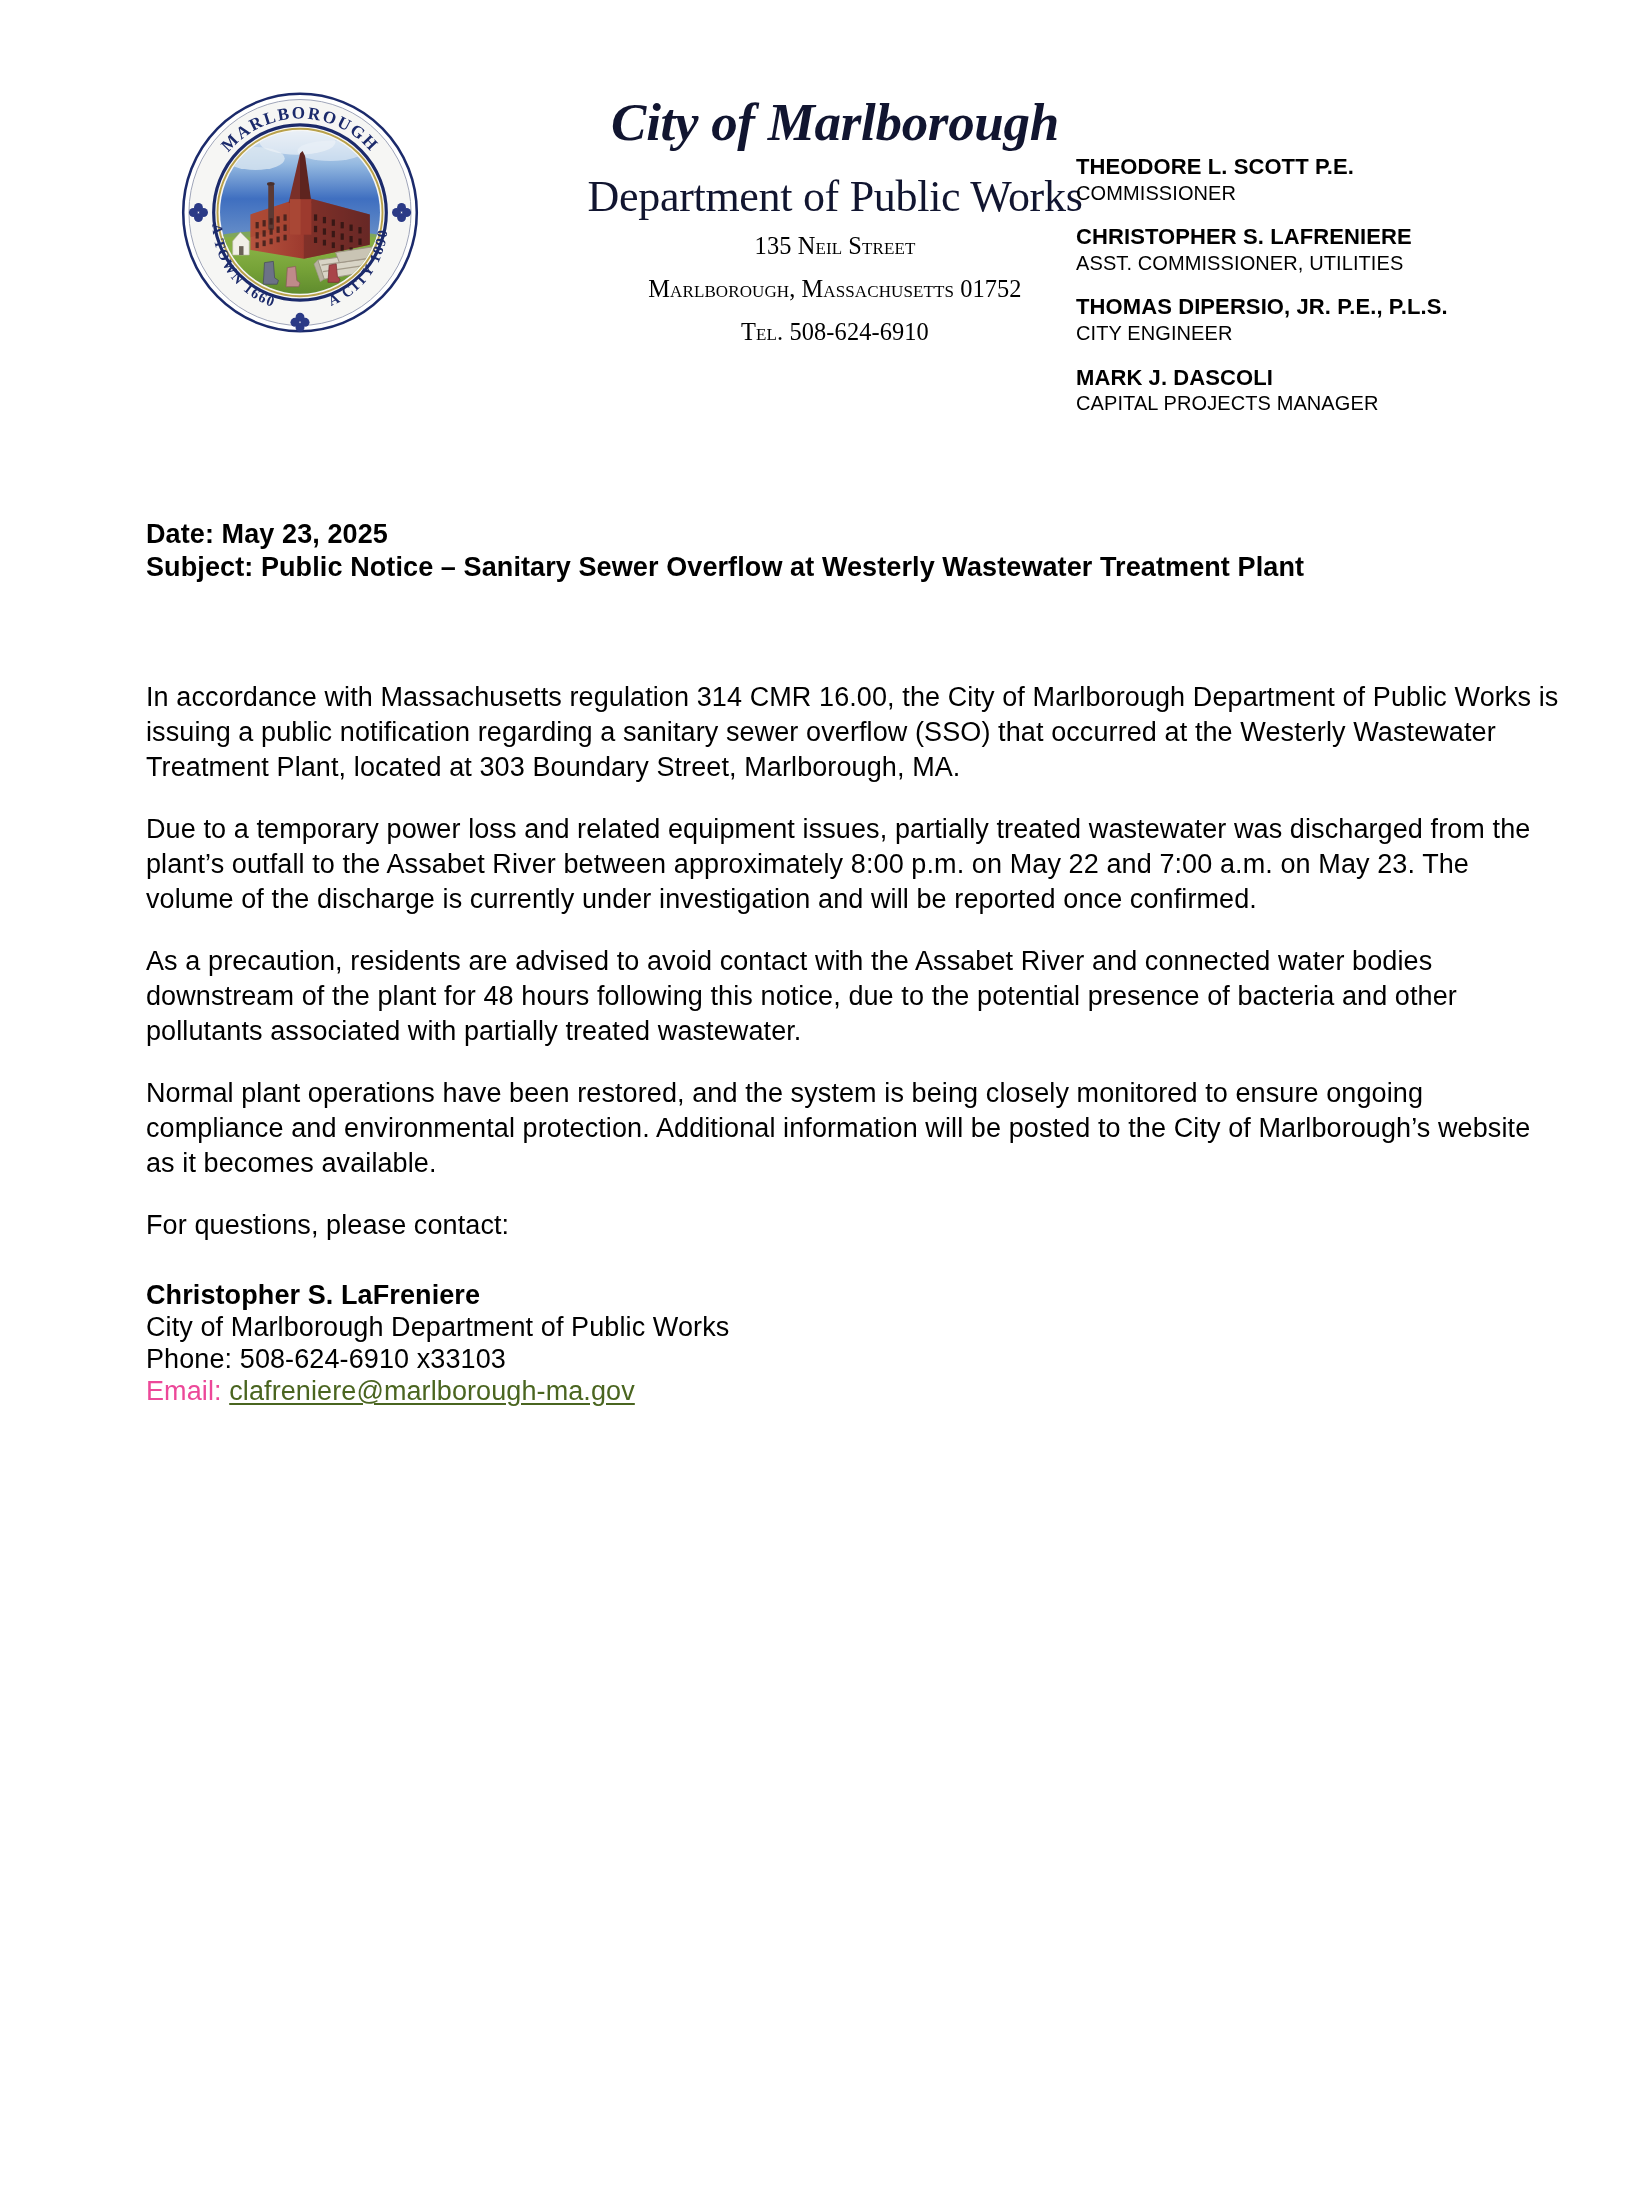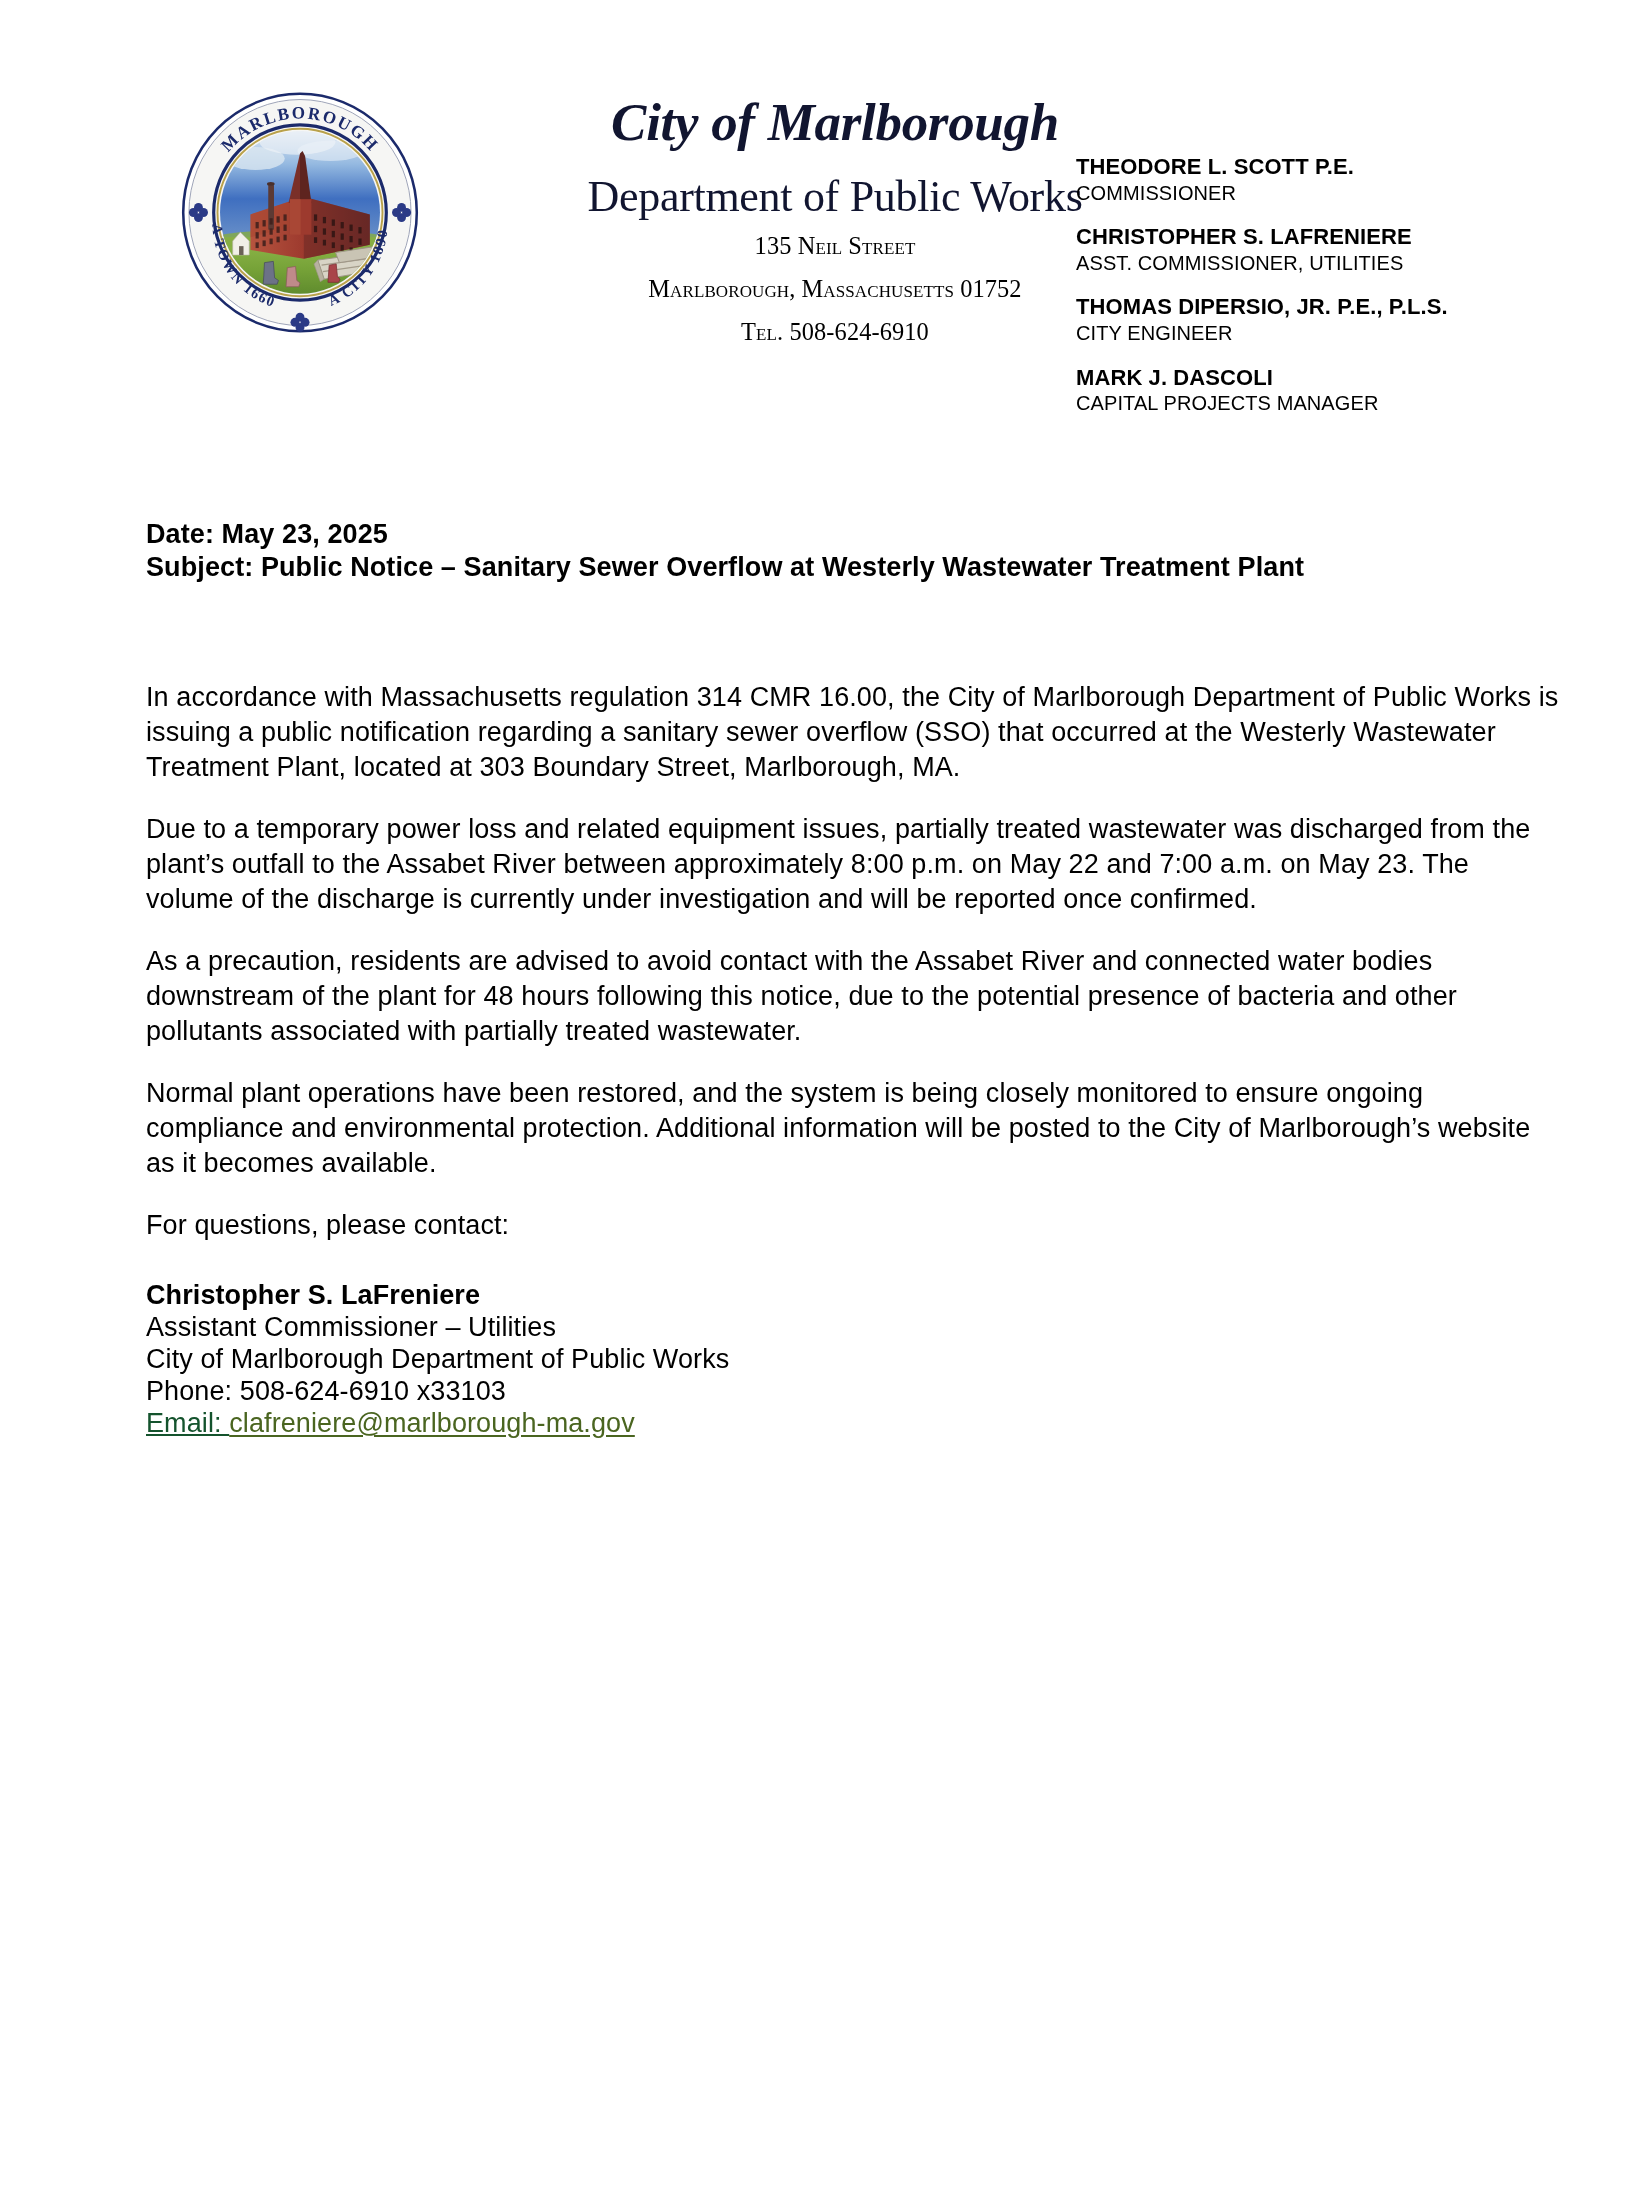--- a/index.html
+++ b/index.html
@@ -142,21 +142,21 @@
   }
   .contact-line {
     font-size: 27px;
     line-height: 32px;
   }
   .email-link {
     color: #4a6520;
     text-decoration: underline;
     text-underline-offset: 3.2px;
   }
-  .email-label { color: #14532d; text-decoration: underline; }
+  .email-label { color: #ec4899; }
 </style>
 </head>
 <body>
 
 <div class="page">
 
   <div class="letterhead">
 
     <div class="seal-wrap">
       <svg class="seal-svg" viewBox="0 0 380 386" xmlns="http://www.w3.org/2000/svg">
@@ -338,21 +338,20 @@
     <p class="para">In accordance with Massachusetts regulation 314 CMR 16.00, the City of Marlborough Department of Public Works is issuing a public notification regarding a sanitary sewer overflow (SSO) that occurred at the Westerly Wastewater Treatment Plant, located at 303 Boundary Street, Marlborough, MA.</p>
     <p class="para">Due to a temporary power loss and related equipment issues, partially treated wastewater was discharged from the plant’s outfall to the Assabet River between approximately 8:00 p.m. on May 22 and 7:00 a.m. on May 23. The volume of the discharge is currently under investigation and will be reported once confirmed.</p>
     <p class="para">As a precaution, residents are advised to avoid contact with the Assabet River and connected water bodies downstream of the plant for 48 hours following this notice, due to the potential presence of bacteria and other pollutants associated with partially treated wastewater.</p>
     <p class="para">Normal plant operations have been restored, and the system is being closely monitored to ensure ongoing compliance and environmental protection. Additional information will be posted to the City of Marlborough’s website as it becomes available.</p>
 
     <div class="contact-intro">For questions, please contact:</div>
 
     <div class="gap-before-contact"></div>
 
     <div class="contact-name">Christopher S. LaFreniere</div>
-    <div class="contact-line">Assistant Commissioner – Utilities</div>
     <div class="contact-line">City of Marlborough Department of Public Works</div>
     <div class="contact-line">Phone: 508-624-6910 x33103</div>
     <div class="contact-line">
       <span class="email-label">Email: </span><a class="email-link" href="#">clafreniere@marlborough-ma.gov</a>
     </div>
   </div>
 
 </div>
 
 

